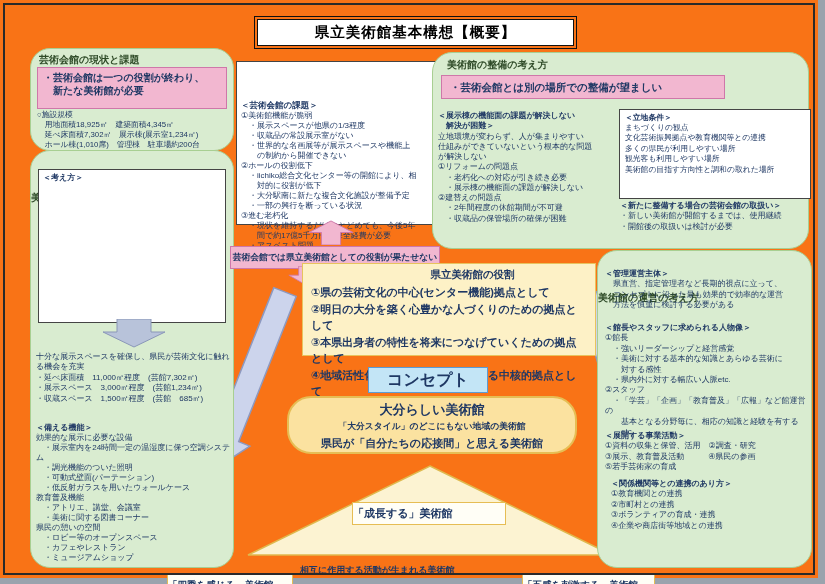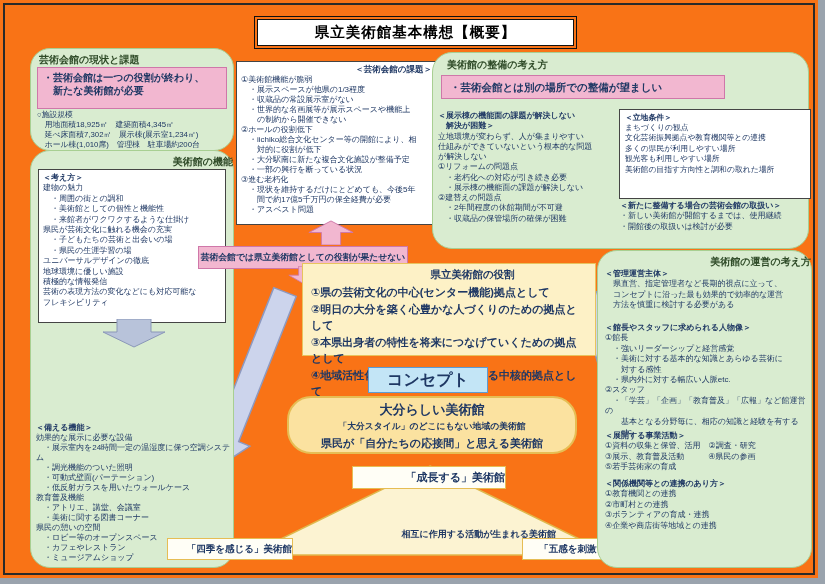--- a/index.html
+++ b/index.html
@@ -11,21 +11,21 @@
   .page{position:absolute;left:0;top:0;width:818px;height:578px;background:#f97316;}
   .frame{position:absolute;left:3px;top:3px;width:808px;height:568px;border:2px solid #2a2a2a;pointer-events:none;}
   .a{position:absolute;}
   .green{background:#d9ecd0;border:1.5px solid #a8cf92;border-radius:20px;}
   .sechead{font-weight:bold;color:#2f4b28;font-size:10px;}
   .wbox{background:#ffffff;border:1px solid #444;}
   .pink{background:#f2b7d0;border:1.5px solid #cf77a9;}
   .yellow{background:#fdf1c6;border:1.5px solid #e8c35d;}
   .t{color:#1f3864;font-size:8px;line-height:1.3;white-space:pre-line;}
   .b{font-weight:bold;}
-  .c{text-align:right;}
+  .c{text-align:left;margin-top:36px;}
   .title-box{
     border:1.5px solid #111;outline:1px solid #111;outline-offset:2.5px;
     font-size:14.5px;font-weight:bold;text-align:center;line-height:25px;
     letter-spacing:1px;color:#000;background:#fff;
   }
   .bannerbox{font-size:8.8px;font-weight:bold;color:#1f3864;text-align:center;line-height:21px;}
   .rolehead{font-weight:bold;color:#1f3864;font-size:10.5px;text-align:center;padding-top:4px;margin-left:47px;}
   .concept-label{background:#c3e5f6;border:1.5px solid #5b9bd5;font-weight:bold;color:#1f3864;
     font-size:16px;text-align:center;line-height:24px;}
   .oita{background:#fbe2a0;border:2px solid #e6bd54;border-radius:24px;text-align:center;color:#1f3864;}
@@ -52,37 +52,29 @@
     <div class="a t" style="left:6px;top:61px;width:192px;font-size:7.8px;line-height:1.28">○施設規模
 　用地面積18,925㎡　建築面積4,345㎡
 　延べ床面積7,302㎡　展示棟(展示室1,234㎡)
 　ホール棟(1,010席)　管理棟　駐車場約200台</div>
   </div>
 
   <div class="a green" style="left:30px;top:150px;width:202px;height:416px">
     <div class="a sechead c" style="left:0;top:4px;width:100%">美術館の機能</div>
     <div class="a wbox" style="left:7px;top:18px;width:178px;height:146px;padding:3px 4px">
       <div class="t b">＜考え方＞</div>
-      <div class="t">建物の魅力
-　・周囲の街との調和
-　・美術館としての個性と機能性
-　・来館者がワクワクするような仕掛け
-県民が芸術文化に触れる機会の充実
-　・子どもたちの芸術と出会いの場
-　・県民の生涯学習の場
-ユニバーサルデザインの徹底
-地球環境に優しい施設
-積極的な情報発信
-芸術の表現方法の変化などにも対応可能な
-フレキシビリティ</div>
     </div>
     <svg class="a" style="left:70px;top:168px" width="66" height="29" viewBox="0 0 66 29">
       <polygon points="16,0 50,0 50,13 64,13 33,28 2,13 16,13" fill="#b8c3da" stroke="#8a97b8" stroke-width="1"></polygon>
     </svg>
     <div class="a" style="left:5px;top:201px;width:194px">
+      <div class="t">十分な展示スペースを確保し、県民が芸術文化に触れる機会を充実
+・延べ床面積　11,000㎡程度　(芸館7,302㎡)
+・展示スペース　3,000㎡程度　(芸館1,234㎡)
+・収蔵スペース　1,500㎡程度　(芸館　685㎡)</div>
     </div>
     <div class="a" style="left:5px;top:272px;width:196px">
       <div class="t b">＜備える機能＞</div>
       <div class="t" style="line-height:1.25">効果的な展示に必要な設備
 　・展示室内を24時間一定の温湿度に保つ空調システム
 　・調光機能のついた照明
 　・可動式壁面(パーテーション)
 　・低反射ガラスを用いたウォールケース
 教育普及機能
 　・アトリエ、講堂、会議室
@@ -108,21 +100,21 @@
 　・一部の興行を断っている状況
 ③進む老朽化
 　・現状を維持するだけにとどめても、今後5年
 　　間で約17億5千万円の保全経費が必要
 　・アスベスト問題</div>
   </div>
 
   <svg class="a" style="left:306px;top:220px" width="50" height="25" viewBox="0 0 50 26">
     <polygon points="25,1 48,13 35,13 35,26 15,26 15,13 2,13" fill="#f2b7d0" stroke="#cf77a9" stroke-width="1"></polygon>
   </svg>
-  <div class="a pink bannerbox" style="left:198px;top:246px;width:208px;height:21px">芸術会館では県立美術館としての役割が果たせない</div>
+  <div class="a pink bannerbox" style="left:230px;top:246px;width:208px;height:21px">芸術会館では県立美術館としての役割が果たせない</div>
   <svg class="a" style="left:288px;top:266px" width="36" height="20" viewBox="0 0 44 24">
     <polygon points="13,0 31,0 31,11 43,11 22,23 1,11 13,11" fill="#f2b7d0" stroke="#cf77a9" stroke-width="1"></polygon>
   </svg>
 
   <div class="a green" style="left:432px;top:52px;width:375px;height:195px">
     <div class="a sechead" style="left:14px;top:5px">美術館の整備の考え方</div>
     <div class="a pink b" style="left:8px;top:22px;width:274px;height:22px;font-size:10.5px;line-height:22px;padding-left:8px;color:#1f3864">・芸術会館とは別の場所での整備が望ましい</div>
     <div class="a" style="left:5px;top:58px;width:180px">
       <div class="t b">＜展示棟の機能面の課題が解決しない
 　解決が困難＞</div>
@@ -197,21 +189,21 @@
 　・「学芸」「企画」「教育普及」「広報」など館運営の
 　　基本となる分野毎に、相応の知識と経験を有する
 　　etc.</div>
     </div>
     <div class="a" style="left:7px;top:180px;width:200px">
       <div class="t b">＜展開する事業活動＞</div>
       <div class="t">①資料の収集と保管、活用　②調査・研究
 ③展示、教育普及活動　　　④県民の参画
 ⑤若手芸術家の育成</div>
     </div>
-    <div class="a" style="left:7px;top:228px;width:200px">
+    <div class="a" style="left:13px;top:228px;width:200px">
       <div class="t b">＜関係機関等との連携のあり方＞</div>
       <div class="t">①教育機関との連携
 ②市町村との連携
 ③ボランティアの育成・連携
 ④企業や商店街等地域との連携</div>
     </div>
   </div>
 
   <div class="frame"></div>
 </div>

